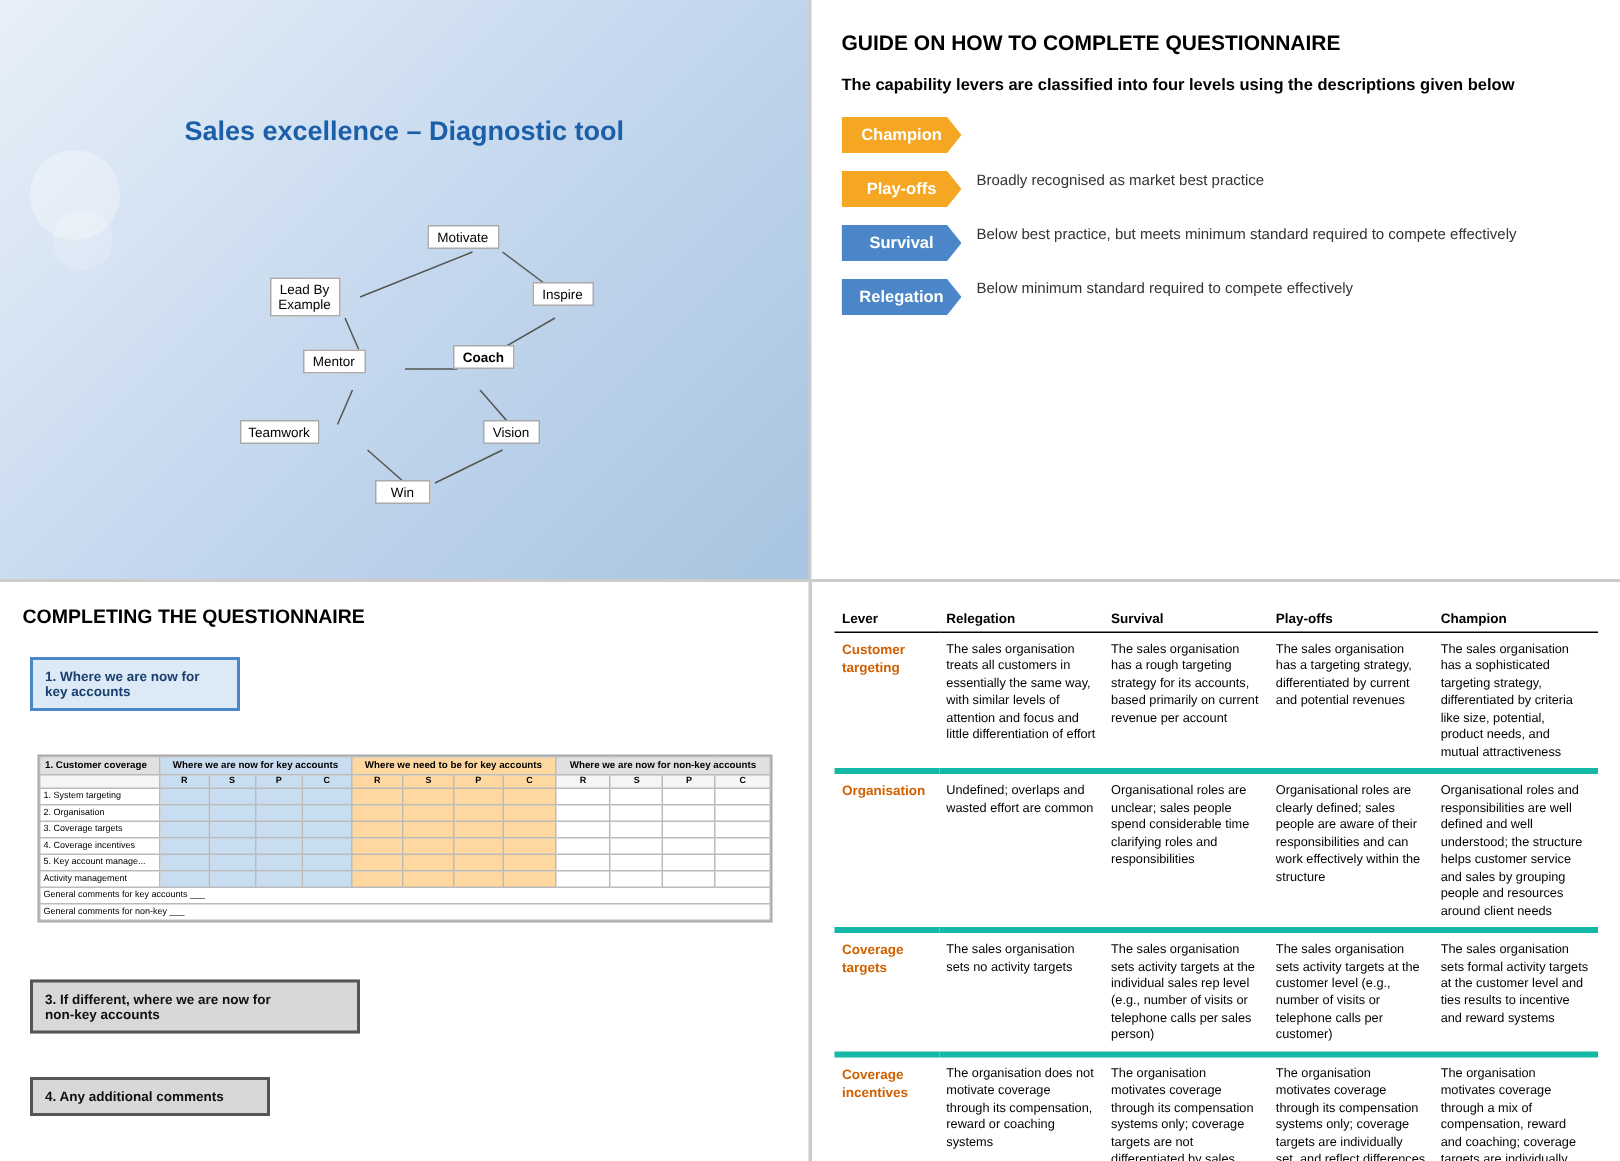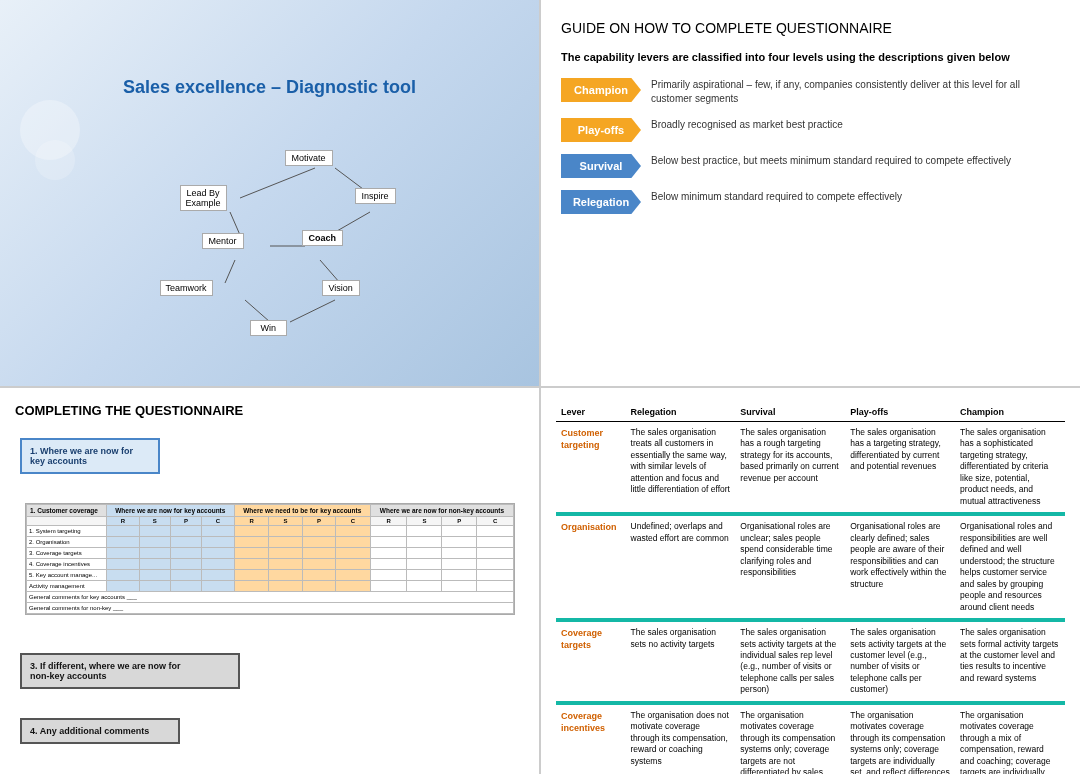--- a/index.html
+++ b/index.html
@@ -6,21 +6,21 @@
     body { font-family: Arial, sans-serif; background: #ccc; width: 1080px; height: 774px; overflow: hidden; display: grid; grid-template-columns: 1fr 1fr; grid-template-rows: 1fr 1fr; gap: 2px; }
 
     .quadrant { background: #fff; overflow: hidden; position: relative; }
 
     
     #q1 { display: flex; flex-direction: column; align-items: center; justify-content: center; background: linear-gradient(135deg, #e8f0f8 0%, #c5d8ee 50%, #a8c4e0 100%); }
     #q1 .title { color: #1a5fa8; font-size: 18px; font-weight: bold; margin-bottom: 32px; text-align: center; }
 
     
     #q2 { padding: 20px; overflow-y: auto; }
-    #q2 .guide-title { font-size: 14px; font-weight: normal; color: #000; margin-bottom: 15px; text-transform: uppercase; }
+    #q2 .guide-title { font-size: 14px; font-weight: bold; color: #000; margin-bottom: 15px; text-transform: uppercase; }
     #q2 .guide-subtitle { font-size: 11px; font-weight: bold; margin-bottom: 15px; color: #000; }
     .level-row { display: flex; align-items: flex-start; margin-bottom: 12px; gap: 10px; }
     .level-badge { min-width: 80px; padding: 6px 4px; text-align: center; font-size: 11px; font-weight: bold; color: white; position: relative; clip-path: polygon(0 0, 88% 0, 100% 50%, 88% 100%, 0 100%); }
     .level-desc { font-size: 10px; color: #333; flex: 1; line-height: 1.4; }
 
     
     #q3 { padding: 15px; background: #fff; position: relative; }
     #q3 .section-title { font-size: 13px; font-weight: bold; color: #000; text-transform: uppercase; margin-bottom: 6px; }
 
     
@@ -80,21 +80,20 @@
   <div style="position:absolute;left:20px;top:100px;width:60px;height:60px;border-radius:50%;background:rgba(255,255,255,0.3);"></div>
   <div style="position:absolute;left:35px;top:140px;width:40px;height:40px;border-radius:50%;background:rgba(255,255,255,0.2);"></div>
 </div>
 
 <div class="quadrant" id="q2">
   <div class="guide-title">GUIDE ON HOW TO COMPLETE QUESTIONNAIRE</div>
   <div class="guide-subtitle">The capability levers are classified into four levels using the descriptions given below</div>
 
   <div class="level-row">
     <div class="level-badge" style="background:#f5a623;">Champion</div>
-    <div class="level-desc">Primarily aspirational – few, if any, companies consistently deliver at this level for all customer segments</div>
   </div>
   <div class="level-row">
     <div class="level-badge" style="background:#f5a623;">Play-offs</div>
     <div class="level-desc">Broadly recognised as market best practice</div>
   </div>
   <div class="level-row">
     <div class="level-badge" style="background:#4a86c8;">Survival</div>
     <div class="level-desc">Below best practice, but meets minimum standard required to compete effectively</div>
   </div>
   <div class="level-row">

